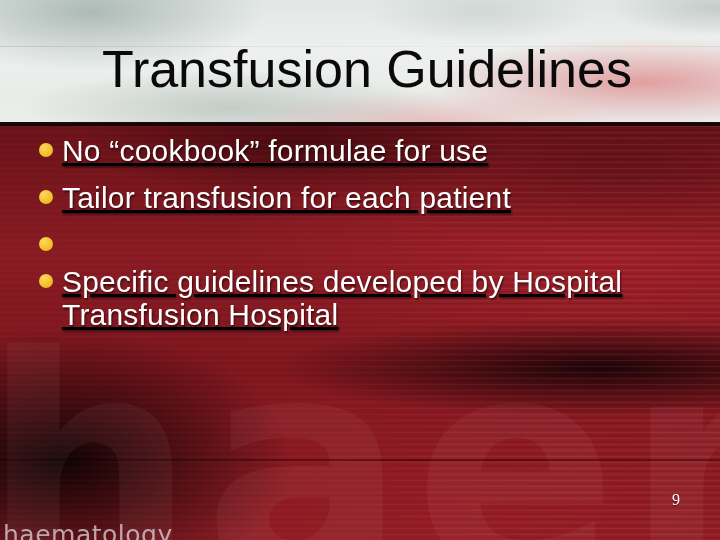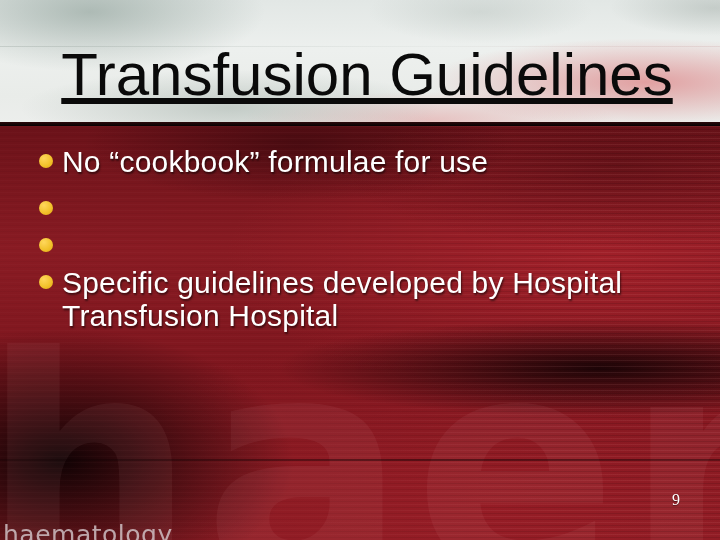--- a/index.html
+++ b/index.html
@@ -62,27 +62,27 @@
     -webkit-mask-image:linear-gradient(90deg, rgba(0,0,0,0.25), rgba(0,0,0,0.4) 45%, #000 78%);
             mask-image:linear-gradient(90deg, rgba(0,0,0,0.25), rgba(0,0,0,0.4) 45%, #000 78%);
   }
   .shadow-line {
     position:absolute; top:459px; left:0; width:720px; height:2px; z-index:2;
     background:linear-gradient(90deg, rgba(15,0,2,0.25), rgba(15,0,2,0.45) 60%, rgba(15,0,2,0.35));
   }
   
   .title {
     position:absolute; top:40px; left:14px; width:706px; z-index:3;
-    text-align:center; font-size:60px; line-height:1.15;
-    color:#0a0a0a; letter-spacing:0px;text-decoration:underline;
+    text-align:center; font-size:52px; line-height:1.15;
+    color:#0a0a0a; letter-spacing:0px;
   }
   
   .bullets {
-    position:absolute; top:145px; left:39px; width:645px; z-index:3;
-    list-style:none; margin:0; padding:0;
+    position:absolute; top:134px; left:39px; width:645px; z-index:3;
+    list-style:none; margin:0; padding:0;text-decoration:underline;
   }
   .bullets li { display:flex; align-items:flex-start; margin:0 0 14px 0; }
   .dot {
     flex:0 0 auto; width:14px; height:14px; margin:9px 9px 0 0;
     border-radius:50%;
     background:radial-gradient(circle at 35% 30%, #ffd75c, #f2c22c 55%, #dfa812 100%);
   }
   .btext {
     white-space:pre-line;
     font-size:30px; line-height:33px; letter-spacing:0.2px;
@@ -119,20 +119,21 @@
 
   <div class="title">Transfusion Guidelines</div>
 
   <ul class="bullets">
     <li>
       <span class="dot"></span>
       <span class="btext">No “cookbook” formulae for use</span>
     </li>
     <li>
       <span class="dot"></span>
+      <span class="btext">Tailor transfusion for each patient</span>
     </li>
     <li>
       <span class="dot"></span>
     </li>
     <li>
       <span class="dot"></span>
       <span class="btext">Specific guidelines developed by Hospital
 Transfusion Hospital</span>
     </li>
   </ul>

